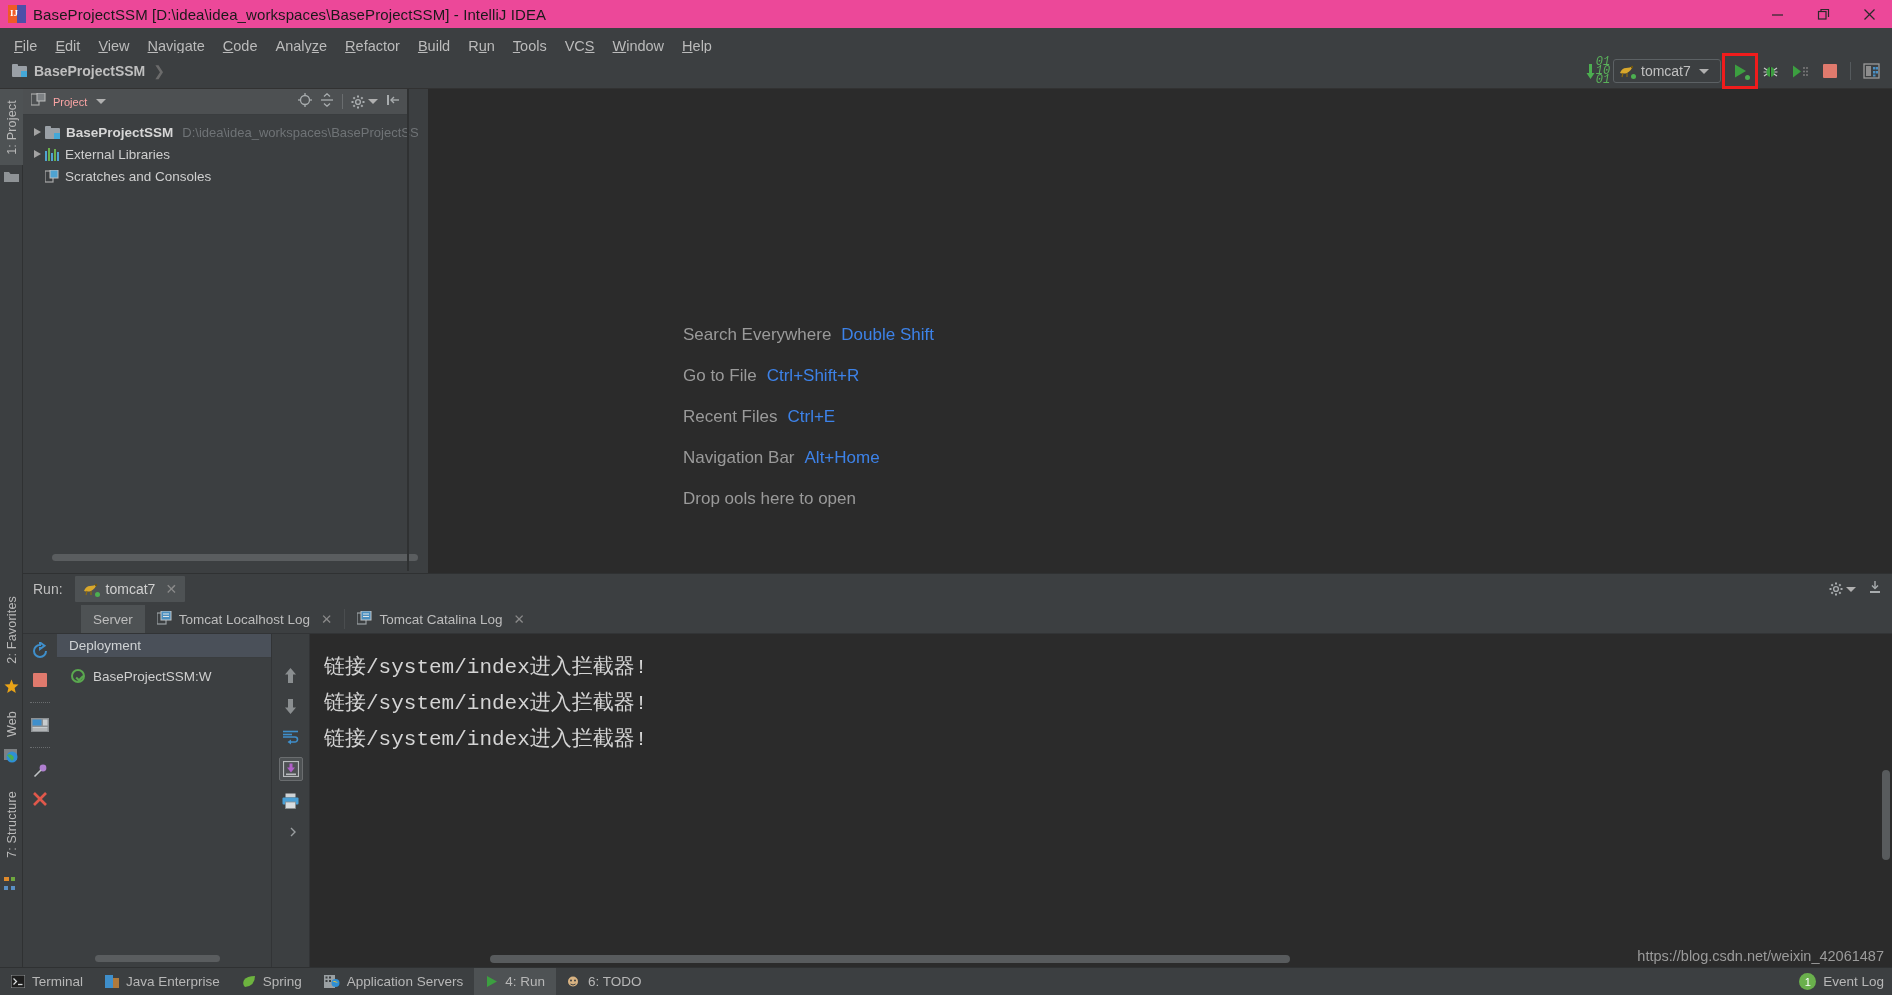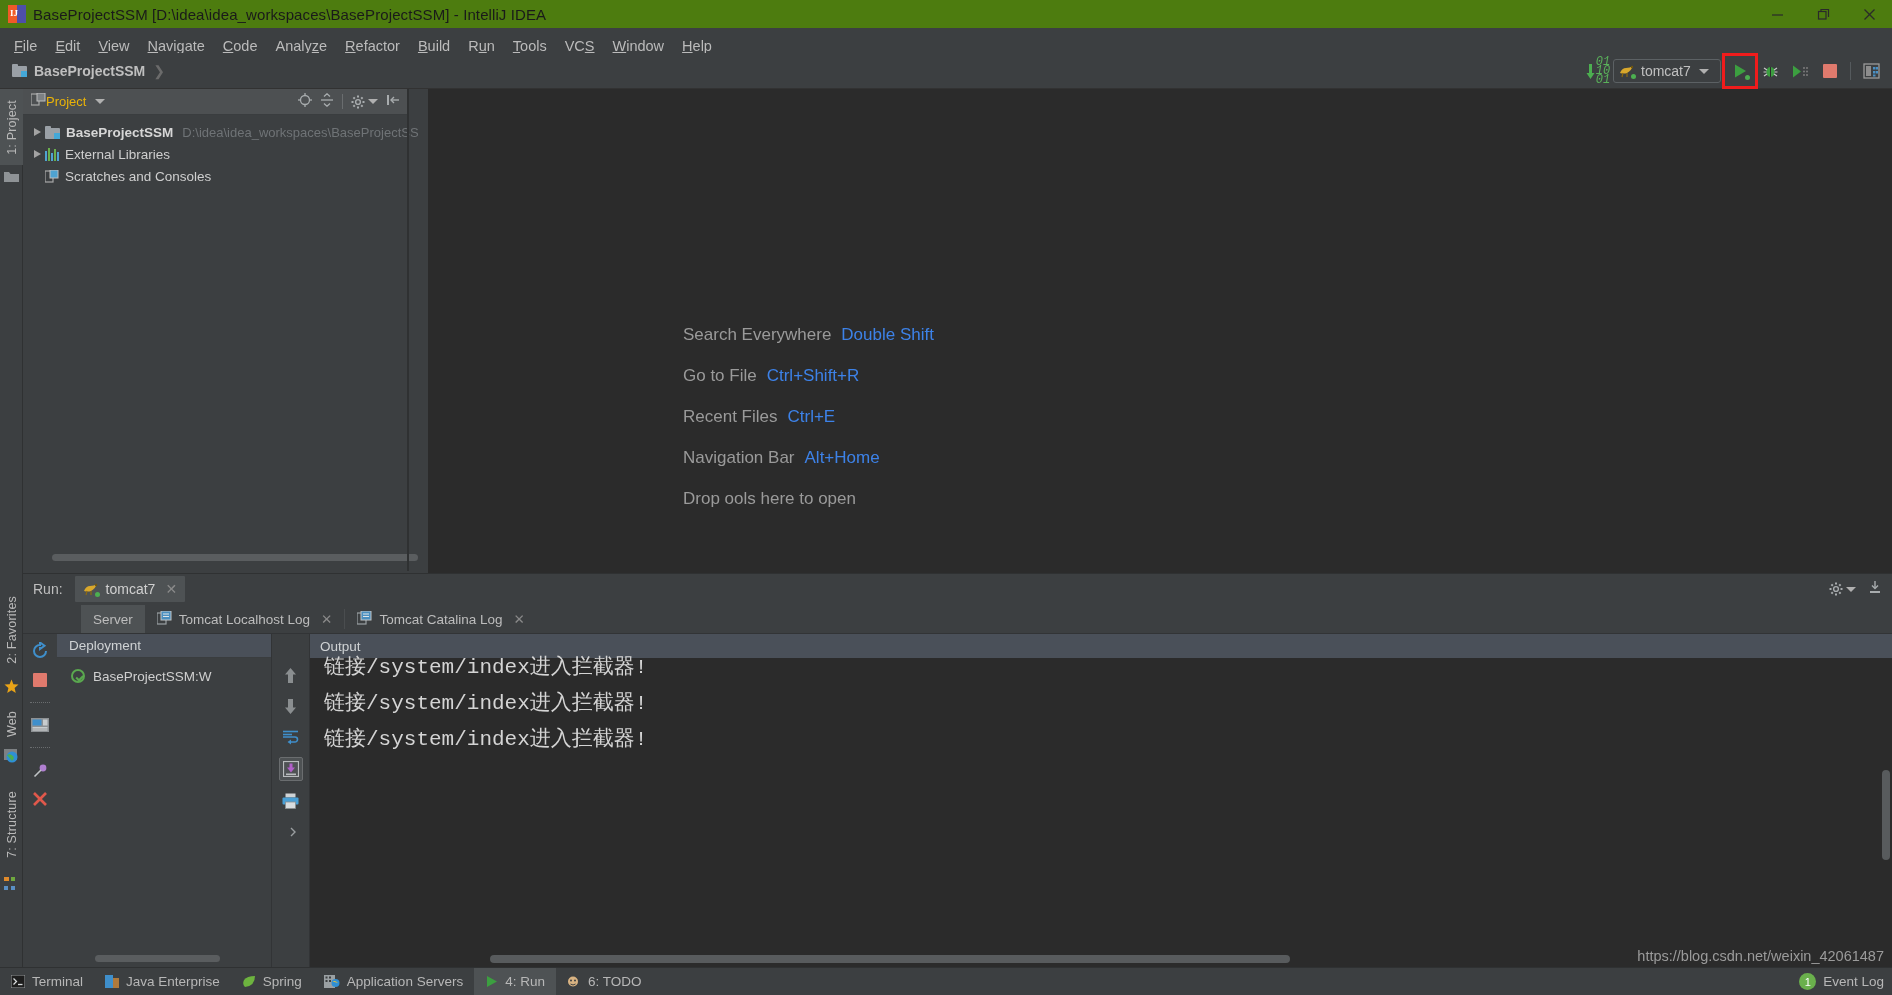--- a/index.html
+++ b/index.html
@@ -8,21 +8,21 @@
     background:#3c3f41;
     font-family:"Liberation Sans", sans-serif;
     overflow:hidden;
     -webkit-font-smoothing:antialiased;
   }
   #app { position:relative; width:1892px; height:995px; background:#3c3f41; }
 
   
   .titlebar {
     position:absolute; left:0; top:0; width:1892px; height:28px;
-    background:#4d7c0f; display:flex; align-items:center;
+    background:#ec4899; display:flex; align-items:center;
   }
   .title-icon { width:18px; height:18px; margin-left:8px; margin-right:7px; position:relative; flex:none; }
   .title-icon .ij-a { position:absolute; left:0; top:0; width:9px; height:18px; background:#f05a28; }
   .title-icon .ij-b { position:absolute; left:9px; top:0; width:9px; height:18px; background:#4e4fa8; }
   .title-icon .ij-t { position:absolute; left:2px; top:3px; font-size:9px; color:#fff; font-weight:bold; font-family:"Liberation Serif", serif; line-height:11px;}
   .title-text { font-size:15px; color:#1a1a1a; letter-spacing:0.1px; }
   .win-btns { position:absolute; right:0; top:0; height:28px; display:flex; }
   .win-btn { width:46px; height:28px; display:flex; align-items:center; justify-content:center; color:#2a2a2a; font-size:14px; }
   .win-btn svg { display:block; }
 
@@ -72,21 +72,21 @@
   }
   .vtab.active { background:#4e5254; }
   .vicon { position:absolute; left:4px; width:15px; height:14px; }
 
   
   .projpanel { position:absolute; left:23px; top:89px; width:385px; height:482px; background:#3c3f41; }
   .proj-header {
     height:26px; background:#4d5052; display:flex; align-items:center; padding-left:8px;
     border-bottom:1px solid #3a3d3f;
   }
-  .proj-title { font-size:13px; color:#eab308; }
+  .proj-title { font-size:11px; color:#fca5a5; margin-left:7px; }
   .proj-hdr-icons { margin-left:auto; display:flex; align-items:center; gap:8px; padding-right:8px; }
   .proj-tree { padding-top:6px; font-size:13.5px; }
   .tree-row { display:flex; align-items:center; height:22px; padding-left:6px; white-space:nowrap; }
   .tw { width:16px; display:flex; align-items:center; justify-content:center; flex:none; }
   .tw .arrow { width:0;height:0;border-top:4.5px solid transparent;border-bottom:4.5px solid transparent;border-left:7px solid #a3a3a3; }
   .tree-label { color:#cfcfcf; margin-left:6px; }
   .tree-label.bold { font-weight:bold; color:#d6d6d6; }
   .tree-sub { color:#6f7376; margin-left:9px; font-size:13px; }
   .lib-ic { width:14px;height:13px;display:flex;align-items:flex-end;gap:1px;flex:none; }
   .lib-ic i { width:2px; display:block; }
@@ -608,21 +608,20 @@
         </div>
         <div class="sb-ic">
           <svg width="14" height="12" viewBox="0 0 14 12">
               <polyline points="2,2 6,6 2,10" fill="none" stroke="#9a9e a0" stroke-width="1.4"></polyline>
               <polyline points="7,2 11,6 7,10" fill="none" stroke="#9a9ea0" stroke-width="1.4"></polyline>
             </svg>
         </div>
       </div>
 
       <div class="console">
-        <div class="console-hdr">Output</div>
         <div class="console-lines">
           <div class="cl-out">链接/system/index进入拦截器!</div>
           <div class="cl-out">链接/system/index进入拦截器!</div>
           <div class="cl-out">链接/system/index进入拦截器!</div>
         </div>
         <div class="console-hscroll">
             <i></i>
           </div>
         <div class="console-vscroll">
             <i></i>

